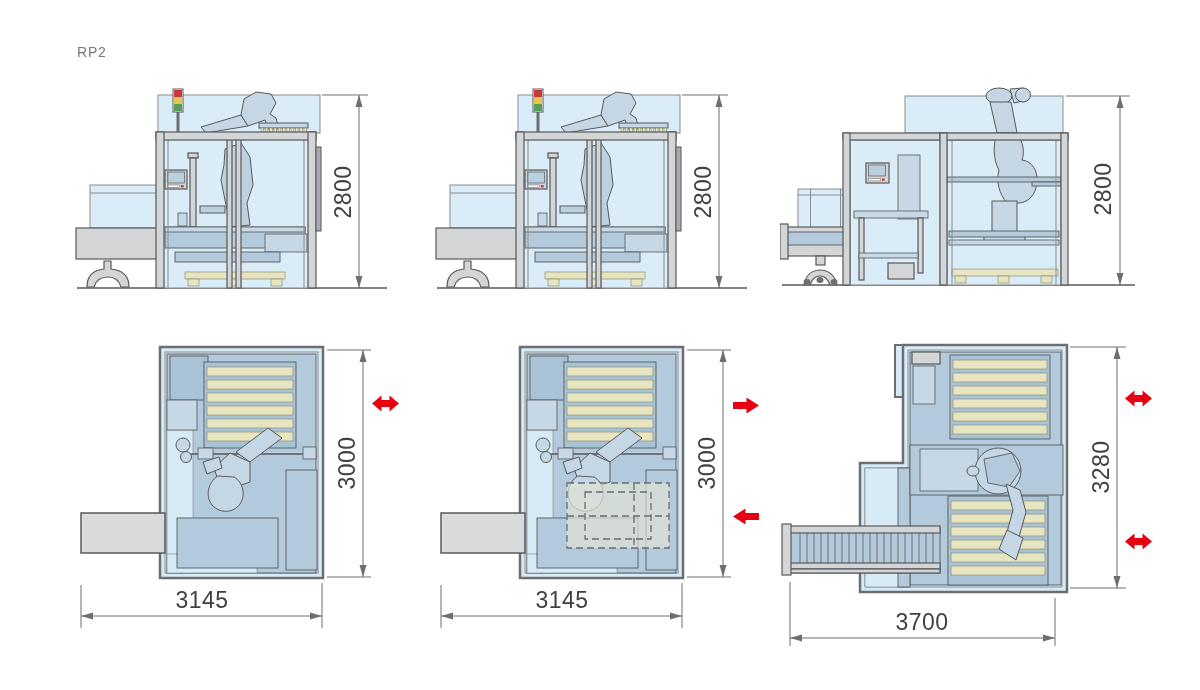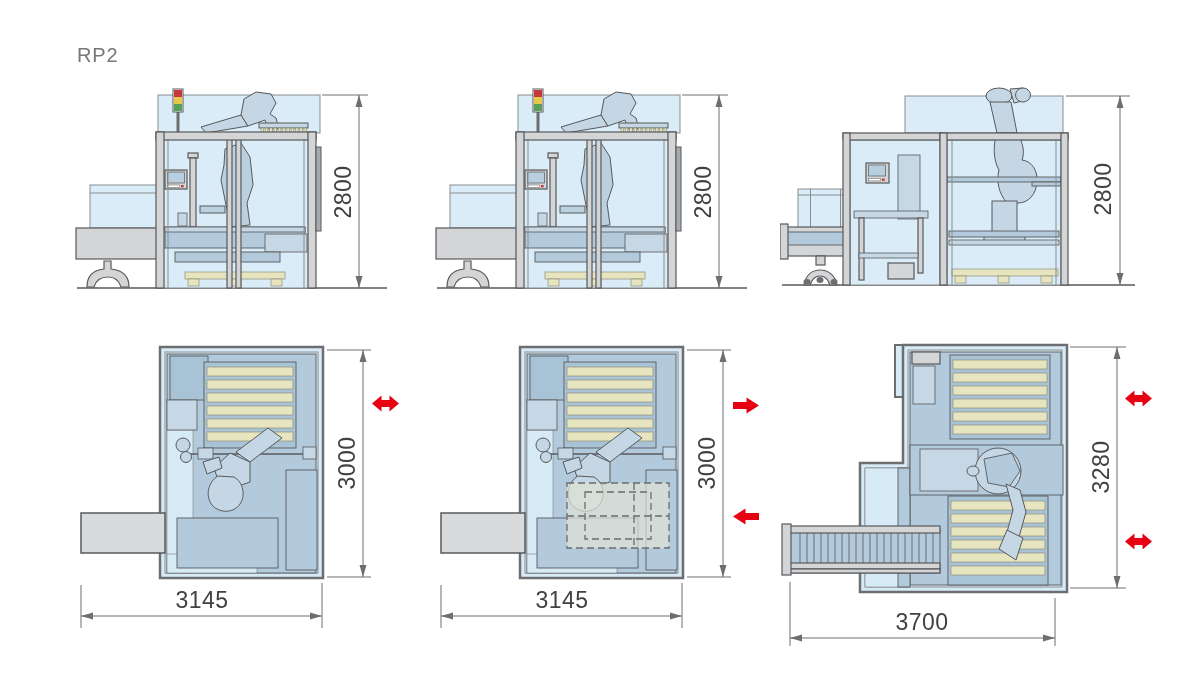--- a/index.html
+++ b/index.html
@@ -1,18 +1,18 @@
 <!DOCTYPE html>
 <html><head>
 <meta charset="utf-8">
 <style>
   html,body { margin:0; padding:0; background:#ffffff; }
   body { width:1200px; height:690px; overflow:hidden; font-family:"Liberation Sans",sans-serif; }
   .canvas { position:relative; width:1200px; height:690px; background:#ffffff; }
-  .model-label { position:absolute; left:77px; top:44px; font-size:20px; color:#76777a; letter-spacing:0.8px; }
+  .model-label { position:absolute; left:77px; top:44px; font-size:14px; color:#76777a; letter-spacing:0.8px; }
   .fig { position:absolute; }
 
   
   .ground   { stroke:#58595b; stroke-width:1.4; }
   .frame    { fill:#d4d5d6; stroke:#58595b; stroke-width:1.2; }
   .frame-dk { fill:#a7abaf; stroke:#58595b; stroke-width:1; }
   .glass    { fill:#d9ecf8; stroke:#8a8c8e; stroke-width:1; }
   .mach     { fill:#b3cadc; stroke:#58595b; stroke-width:0.9; }
   .mach2    { fill:#a9c3d6; stroke:#58595b; stroke-width:0.9; }
   .machL    { fill:#c6d8e6; stroke:#58595b; stroke-width:0.8; }

